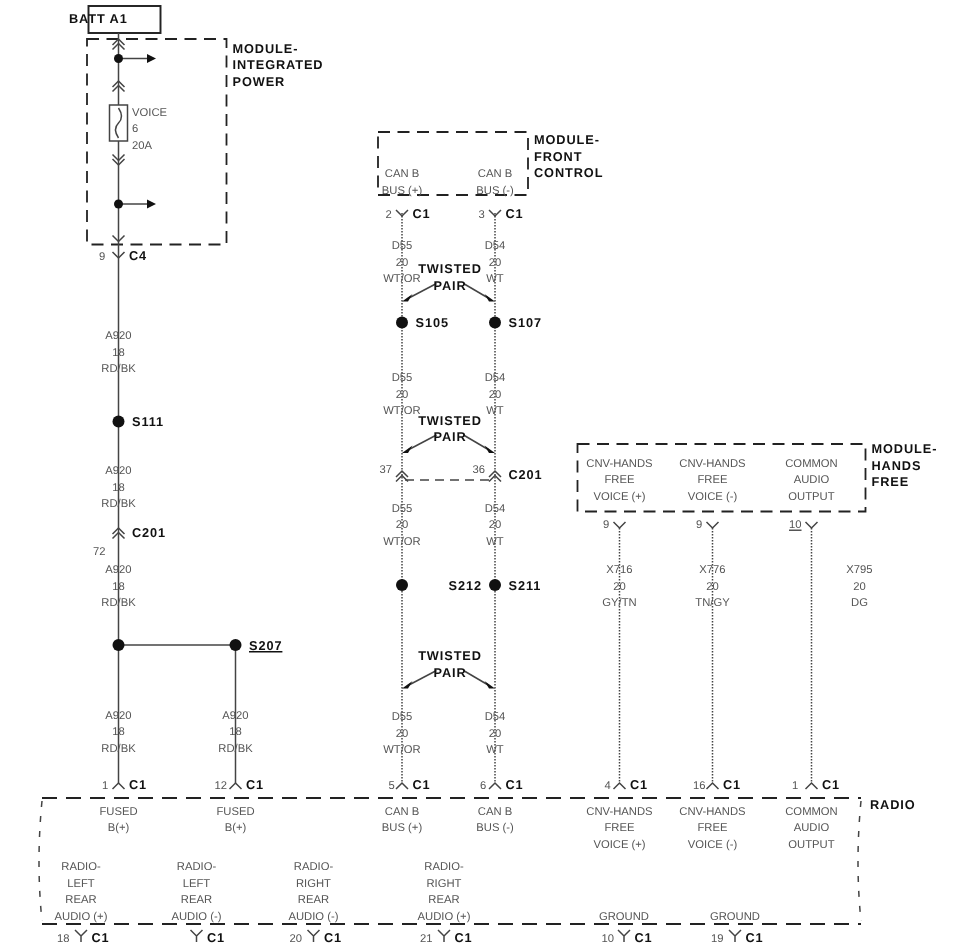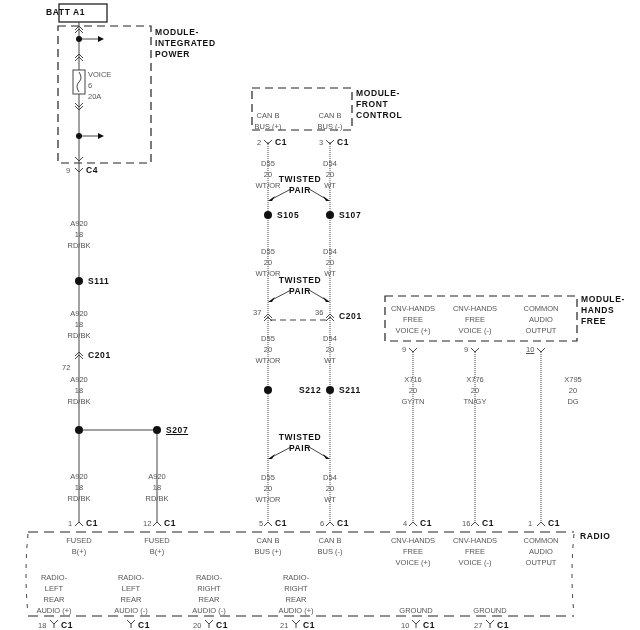--- a/index.html
+++ b/index.html
@@ -353,14 +353,14 @@
 <div class="t" style="left:38px;top:620px;">18</div>
 <div class="b" style="left:61px;top:620px;">C1</div>
 <div class="t" style="left:115px;top:656px;">19</div>
 <div class="b" style="left:138px;top:620px;">C1</div>
 <div class="t" style="left:193px;top:620px;">20</div>
 <div class="b" style="left:216px;top:620px;">C1</div>
 <div class="t" style="left:280px;top:620px;">21</div>
 <div class="b" style="left:303px;top:620px;">C1</div>
 <div class="t" style="left:401px;top:620px;">10</div>
 <div class="b" style="left:423px;top:620px;">C1</div>
-<div class="t" style="left:474px;top:620px;">27</div>
+<div class="t" style="left:474px;top:620px;">19</div>
 <div class="b" style="left:497px;top:620px;">C1</div>
 
 </body></html>

